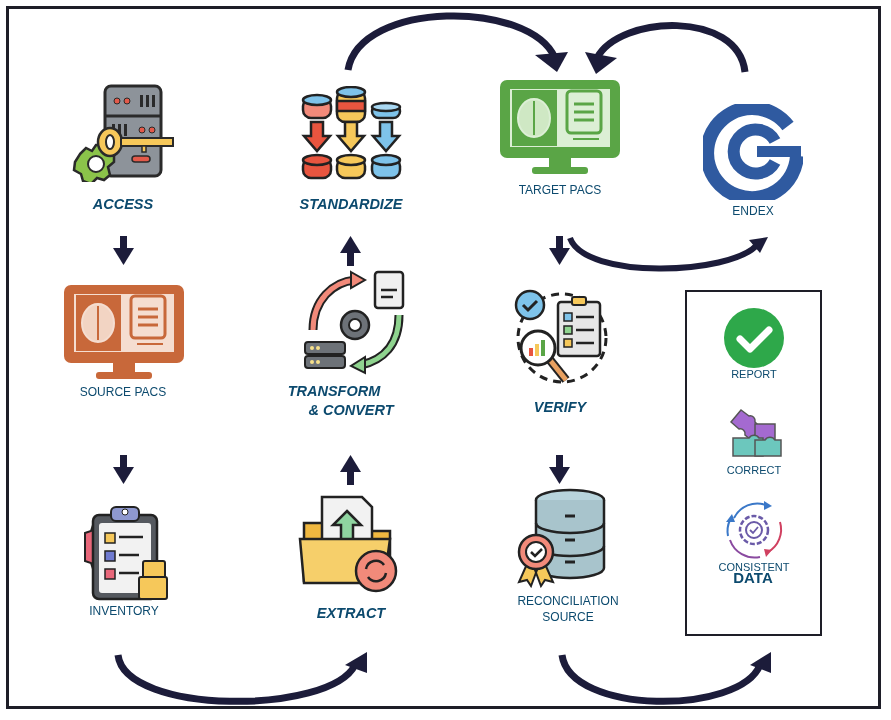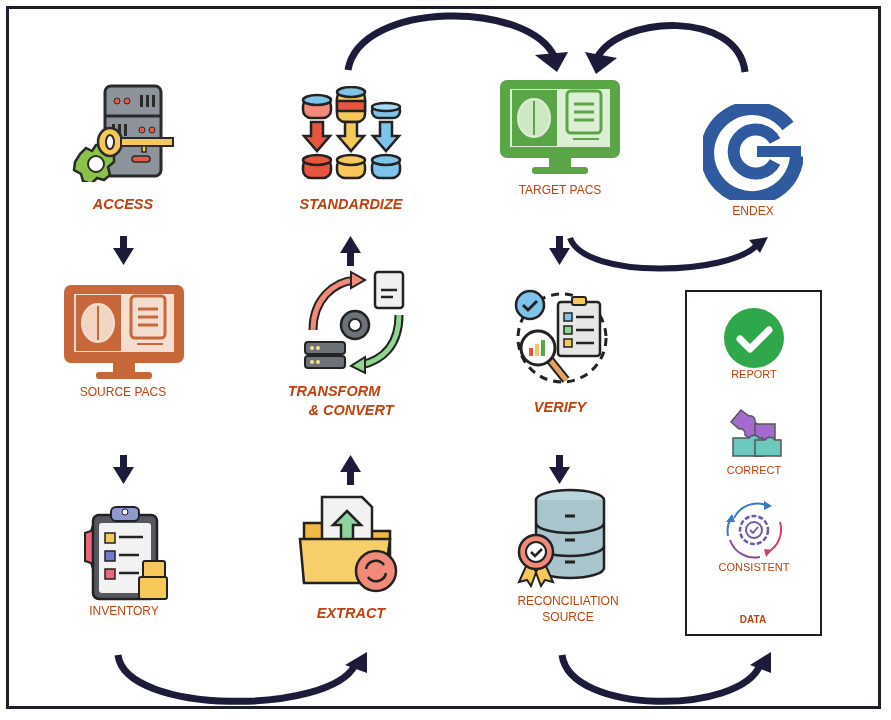--- a/index.html
+++ b/index.html
@@ -1,19 +1,19 @@
 <!DOCTYPE html>
 <html><head>
 <meta charset="utf-8">
 <style>
   html, body { margin: 0; padding: 0; background: #ffffff; }
   body { width: 891px; height: 720px; position: relative; overflow: hidden; font-family: "Liberation Sans", sans-serif; }
   .frame { position: absolute; left: 6px; top: 6px; width: 875px; height: 703px; border: 3px solid #1e1e28; box-sizing: border-box; background: #fff; }
   .node { position: absolute; text-align: center; }
-  .lbl { position: absolute; text-align: center; color: #c2410c; white-space: nowrap; transform: translateX(-50%); }
+  .lbl { position: absolute; text-align: center; color: #0c4a6e; white-space: nowrap; transform: translateX(-50%); }
   .bold { font-weight: bold; font-size: 14.5px; font-style: italic; }
   .norm { font-size: 12px; }
   .icon { position: absolute; }
   .databox { position: absolute; left: 685px; top: 290px; width: 137px; height: 346px; border: 2px solid #1e1e28; box-sizing: border-box; }
   svg.overlay { position: absolute; left: 0; top: 0; }
 </style>
 </head>
 <body>
 
 <div class="frame"></div>
@@ -277,13 +277,13 @@
     <polygon points="50,50 44,57 42,49" fill="#d04060"></polygon>
     <path d="M38,57 A26,26 0 0 1 8,40" fill="none" stroke="#8a4aa0" stroke-width="2"></path>
     <path d="M6,36 A26,26 0 0 1 8,20" fill="none" stroke="#3a78c8" stroke-width="2"></path>
     <polygon points="4,22 10,14 13,22" fill="#3a78c8"></polygon>
     <circle cx="32" cy="30" r="14" fill="none" stroke="#6a5aa8" stroke-width="2.5" stroke-dasharray="5 2"></circle>
     <circle cx="32" cy="30" r="8" fill="none" stroke="#6a5aa8" stroke-width="2"></circle>
     <path d="M28,30 l3,3 l5,-6" fill="none" stroke="#6a5aa8" stroke-width="1.8"></path>
   </svg>
   <div class="lbl norm" style="left:754px;top:561px;font-size:11px">CONSISTENT</div>
 </div>
-<div class="lbl" style="left:753px;top:614px;font-size:10px;font-weight:bold">DATA</div>
+<div class="lbl" style="left:753px;top:569px;font-size:15px;font-weight:bold">DATA</div>
 
 </body></html>

